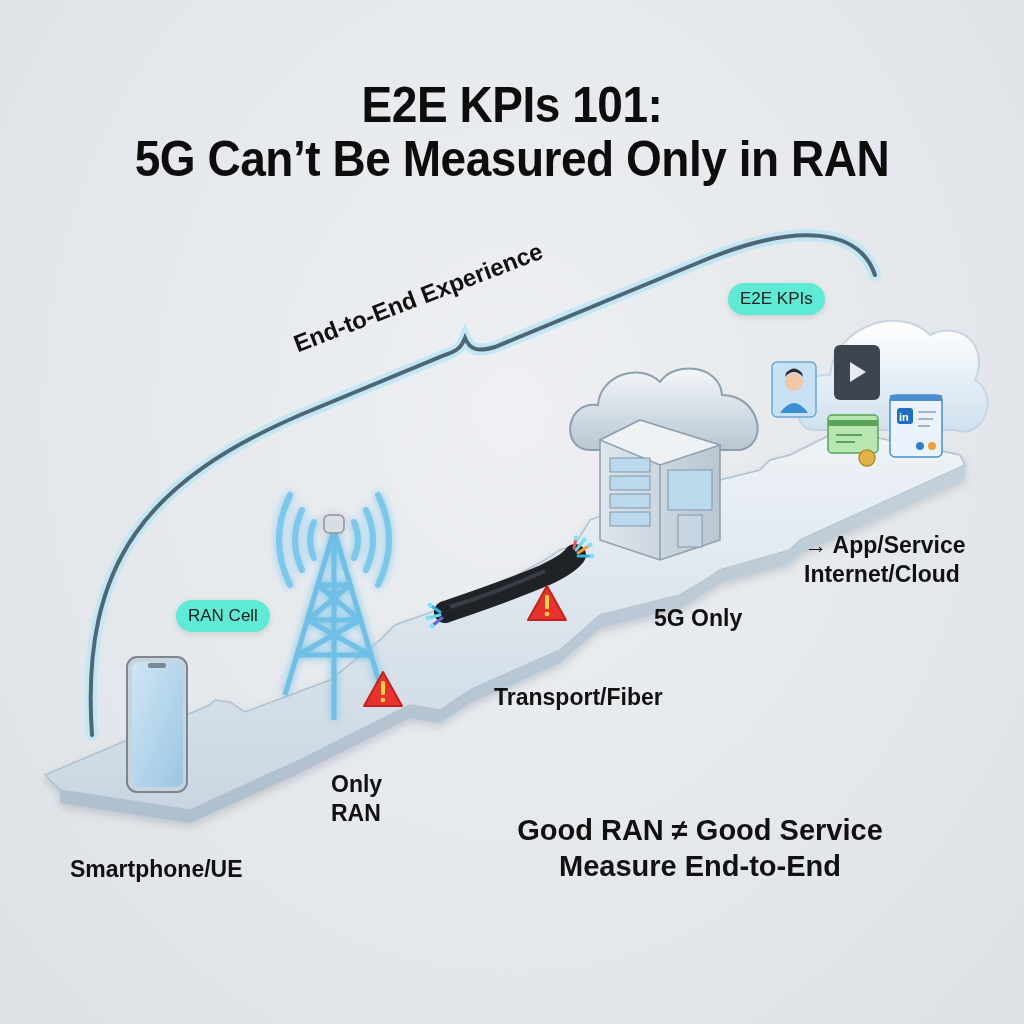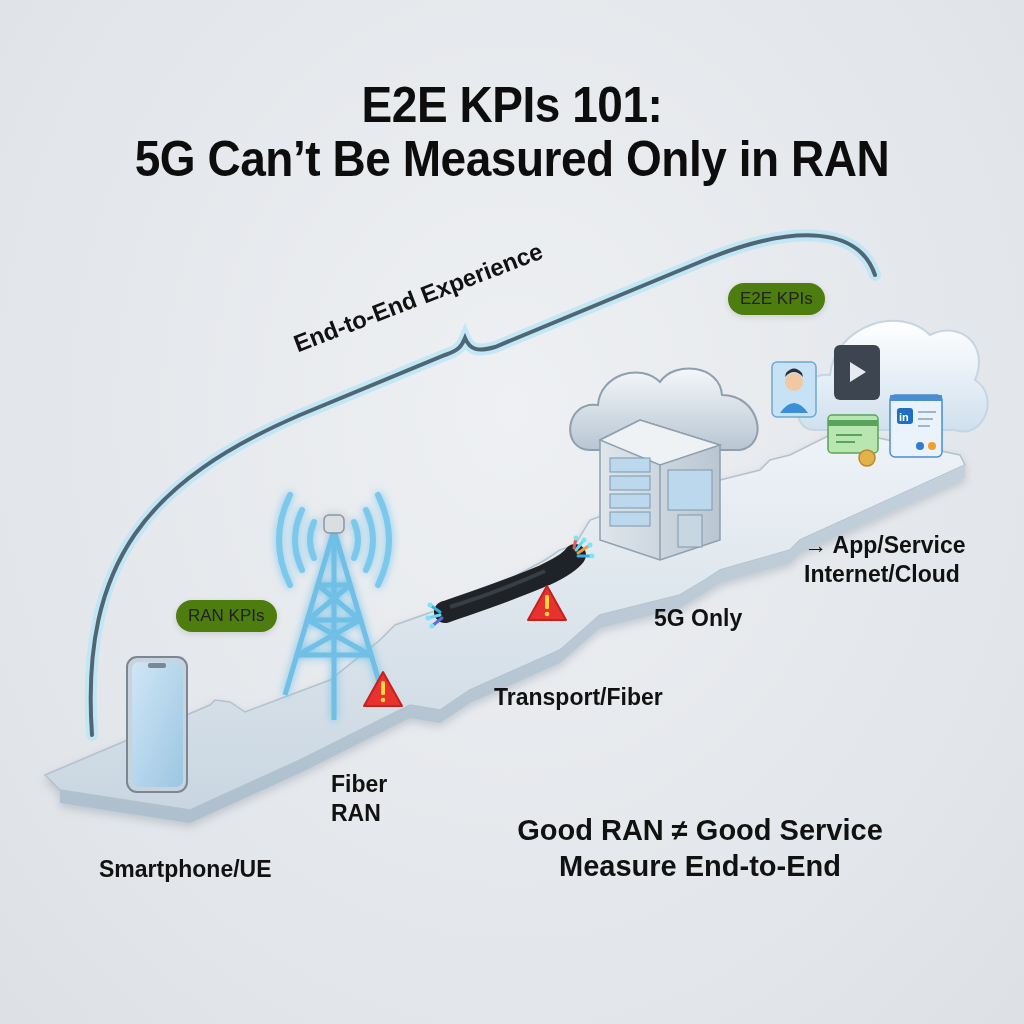--- a/index.html
+++ b/index.html
@@ -2,21 +2,21 @@
 <html><head>
 <meta charset="utf-8">
 <style>
   html,body{margin:0;padding:0;}
   body{width:1024px;height:1024px;overflow:hidden;background:#e6e8ec;position:relative;font-family:"Liberation Sans","DejaVu Sans",sans-serif;color:#111;}
   .bg{position:absolute;inset:0;background:radial-gradient(ellipse at 50% 40%,#eef0f3 0%,#e4e7eb 60%,#dde0e5 100%);}
   .title{position:absolute;left:0;width:1024px;text-align:center;font-weight:bold;color:#0d0d0d;letter-spacing:-0.5px;}
   .t1{top:76px;font-size:50px;transform:scaleX(0.92);}
   .t2{top:130px;font-size:50px;transform:scaleX(0.92);}
   svg.scene{position:absolute;left:0;top:0;}
-  .pill{position:absolute;background:#4d7c0f;border-radius:16px;box-shadow:0 2px 6px rgba(0,0,0,0.12);font-size:17px;color:#222;padding:6px 12px;text-align:center;}
+  .pill{position:absolute;background:#5eead4;border-radius:16px;box-shadow:0 2px 6px rgba(0,0,0,0.12);font-size:17px;color:#222;padding:6px 12px;text-align:center;}
   .label{position:absolute;font-weight:bold;font-size:23px;color:#111;line-height:29px;}
   .bracket-label{position:absolute;left:300px;top:330px;font-size:24px;font-weight:bold;color:#111;transform:rotate(-21deg);transform-origin:left bottom;white-space:nowrap;}
   .msg{position:absolute;left:470px;width:460px;text-align:center;font-weight:bold;font-size:29px;line-height:36px;color:#111;}
 </style>
 </head>
 <body>
 
 <div class="bg"></div>
 
 <div class="title t1">E2E KPIs 101:</div>
@@ -170,26 +170,26 @@
       <text x="899" y="421" font-size="11" font-weight="bold" fill="#fff" font-family="Liberation Sans, sans-serif">in</text>
       <path d="M918 412 L936 412 M918 419 L933 419 M918 426 L930 426" stroke="#9fb6cc" stroke-width="2"></path>
       <circle cx="920" cy="446" r="4" fill="#2f7ecf"></circle>
       <circle cx="932" cy="446" r="4" fill="#f0a030"></circle>
     </g>
   </g>
 </svg>
 
 <div class="bracket-label">End-to-End Experience</div>
 
-<div class="pill" style="left:176px;top:600px;">RAN KPIs</div>
+<div class="pill" style="left:176px;top:600px;">RAN Cell</div>
 <div class="pill" style="left:728px;top:283px;">E2E KPIs</div>
 
-<div class="label" style="left:70px;top:855px;margin-left:29px;">Smartphone/UE</div>
+<div class="label" style="left:70px;top:855px;">Smartphone/UE</div>
 <div class="label" style="left:331px;top:770px;">
-  <div>Fiber</div>
+  <div>Only</div>
   <div>RAN</div>
 </div>
 <div class="label" style="left:494px;top:683px;text-align:right;">Transport/Fiber</div>
 <div class="label" style="left:654px;top:604px;">5G Only</div>
 <div class="label" style="left:804px;top:531px;">
   <div>→ App/Service</div>
   <div>Internet/Cloud</div>
 </div>
 
 <div class="msg" style="top:812px;">Good RAN ≠ Good Service</div>

